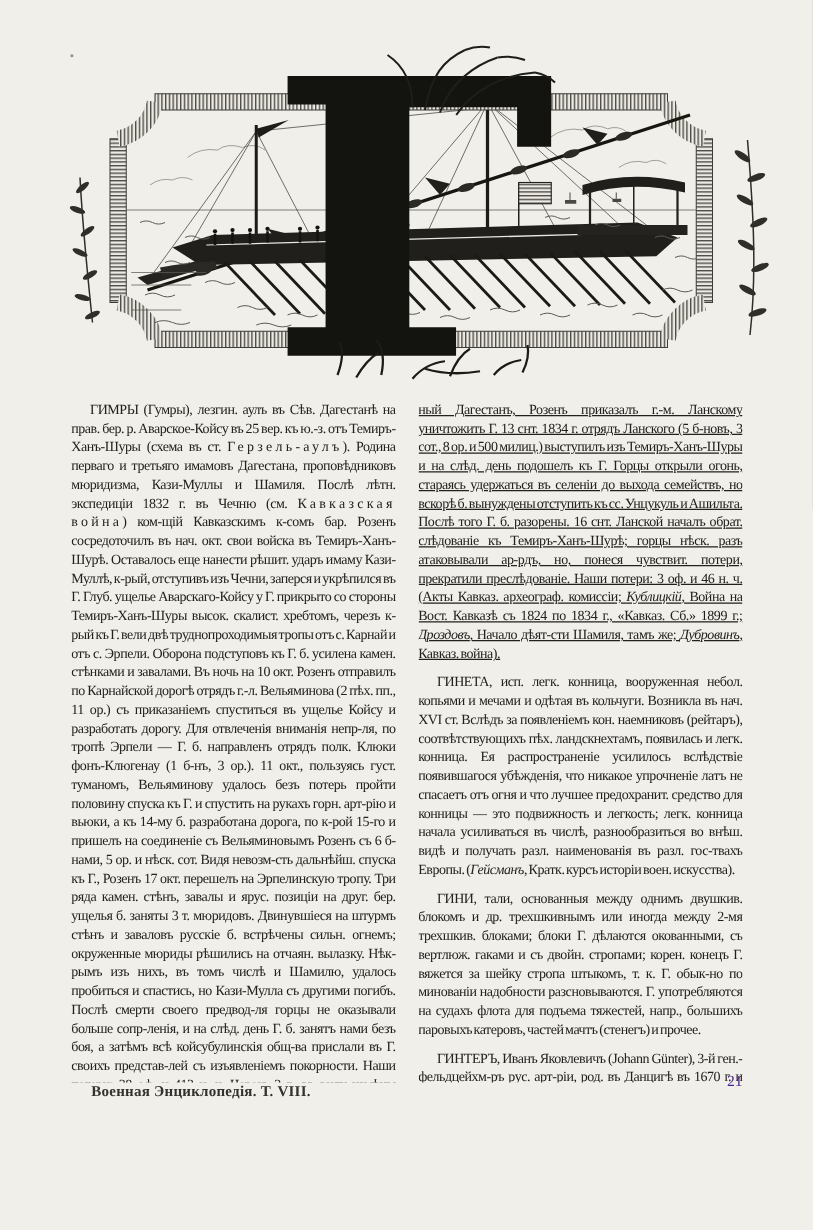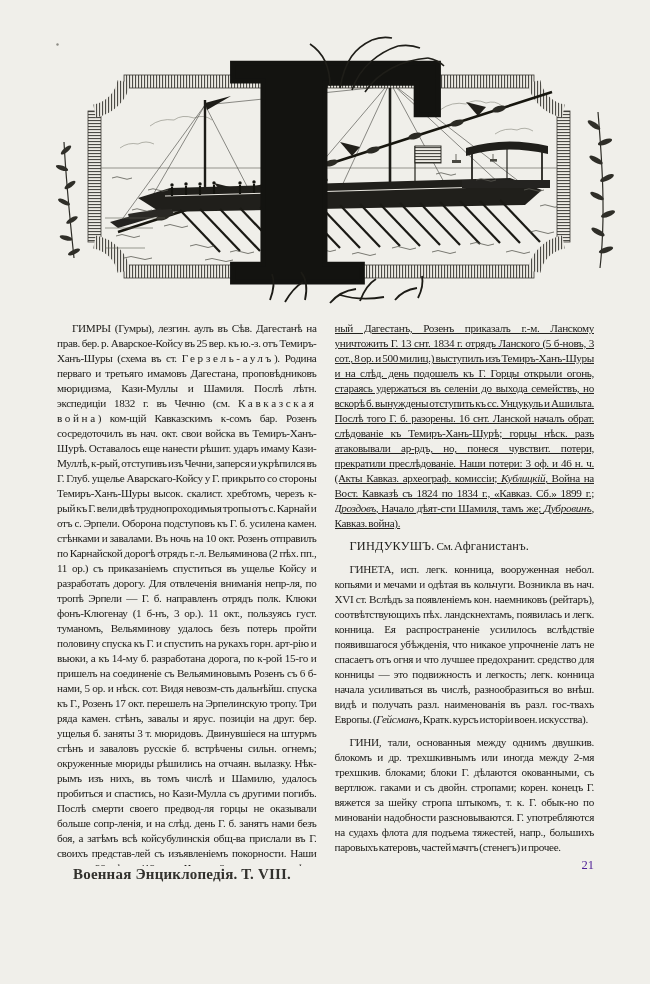--- a/index.html
+++ b/index.html
@@ -20,21 +20,21 @@
     letter-spacing:-0.35px;word-spacing:-1.2px;
   }
   .para{margin:0;text-indent:15px;}
   .para.noind{text-indent:0;text-decoration:underline;}
   .para.gap{margin-top:8px;}
   .r-b{font-weight:normal;}
   .r-i{font-style:italic;}
   .r-sp{letter-spacing:2.6px;margin-top:32px;}
   .head .r-b{font-size:12.3px;letter-spacing:0.2px;}
   .footer-vol{
-    position:absolute;left:73px;top:866px;font-size:15px;color:#33322e;
+    position:absolute;left:73px;top:866px;font-size:12px;color:#33322e;
     letter-spacing:0.2px;font-weight:bold;
   }
   .footer-num{
     position:absolute;right:56px;top:858px;font-size:12.5px;color:#4c1d95;
   }
 </style>
 </head>
 <body>
 
 <div class="page">
@@ -246,21 +246,20 @@
       </g>
     </svg>
   </div>
 
   <div class="columns">
     <div class="col">
         <p class="para"><span class="r-b">ГИМРЫ (Гумры), </span><span class="r-n">лезгин. аулъ въ Сѣв. Дагестанѣ на прав. бер. р. Аварское-Койсу въ 25 вер. къ ю.-з. отъ Темиръ-Ханъ-Шуры (схема въ ст. </span><span class="r-sp">Герзель-аулъ</span><span class="r-n">). Родина перваго и третьяго имамовъ Дагестана, проповѣдниковъ мюридизма, Кази-Муллы и Шамиля. Послѣ лѣтн. экспедиціи 1832 г. въ Чечню (см. </span><span class="r-sp">Кавказская война</span><span class="r-n">) ком-щій Кавказскимъ к-сомъ бар. Розенъ сосредоточилъ въ нач. окт. свои войска въ Темиръ-Ханъ-Шурѣ. Оставалось еще нанести рѣшит. ударъ имаму Кази-Муллѣ, к-рый, отступивъ изъ Чечни, заперся и укрѣпился въ Г. Глуб. ущелье Аварскаго-Койсу у Г. прикрыто со стороны Темиръ-Ханъ-Шуры высок. скалист. хребтомъ, черезъ к-рый къ Г. вели двѣ труднопроходимыя тропы отъ с. Карнай и отъ с. Эрпели. Оборона подступовъ къ Г. б. усилена камен. стѣнками и завалами. Въ ночь на 10 окт. Розенъ отправилъ по Карнайской дорогѣ отрядъ г.-л. Вельяминова (2 пѣх. пп., 11 ор.) съ приказаніемъ спуститься въ ущелье Койсу и разработать дорогу. Для отвлеченія вниманія непр-ля, по тропѣ Эрпели — Г. б. направленъ отрядъ полк. Клюки фонъ-Клюгенау (1 б-нъ, 3 ор.). 11 окт., пользуясь густ. туманомъ, Вельяминову удалось безъ потерь пройти половину спуска къ Г. и спустить на рукахъ горн. арт-рію и вьюки, а къ 14-му б. разработана дорога, по к-рой 15-го и пришелъ на соединеніе съ Вельяминовымъ Розенъ съ 6 б-нами, 5 ор. и нѣск. сот. Видя невозм-сть дальнѣйш. спуска къ Г., Розенъ 17 окт. перешелъ на Эрпелинскую тропу. Три ряда камен. стѣнъ, завалы и ярус. позиціи на друг. бер. ущелья б. заняты 3 т. мюридовъ. Двинувшіеся на штурмъ стѣнъ и заваловъ русскіе б. встрѣчены сильн. огнемъ; окруженные мюриды рѣшились на отчаян. вылазку. Нѣк-рымъ изъ нихъ, въ томъ числѣ и Шамилю, удалось пробиться и спастись, но Кази-Мулла съ другими погибъ. Послѣ смерти своего предвод-ля горцы не оказывали больше сопр-ленія, и на слѣд. день Г. б. занятъ нами безъ боя, а затѣмъ всѣ койсубулинскія общ-ва прислали въ Г. своихъ представ-лей съ изъявленіемъ покорности. Наши потери: 38 оф. и 413 н. ч. Черезъ 2 г., въ виду измѣны населенія Г. и съ цѣлью предупредить возстаніе и обезпечить возм-сть дальнѣйш. движенія въ Нагор-</span></p>
       </div>
     <div class="col">
         <p class="para noind"><span class="r-n">ный Дагестанъ, Розенъ приказалъ г.-м. Ланскому уничтожить Г. 13 снт. 1834 г. отрядъ Ланского (5 б-новъ, 3 сот., 8 ор. и 500 милиц.) выступилъ изъ Темиръ-Ханъ-Шуры и на слѣд. день подошелъ къ Г. Горцы открыли огонь, стараясь удержаться въ селеніи до выхода семействъ, но вскорѣ б. вынуждены отступить къ сс. Унцукуль и Ашильта. Послѣ того Г. б. разорены. 16 снт. Ланской началъ обрат. слѣдованіе къ Темиръ-Ханъ-Шурѣ; горцы нѣск. разъ атаковывали ар-рдъ, но, понеся чувствит. потери, прекратили преслѣдованіе. Наши потери: 3 оф. и 46 н. ч. (Акты Кавказ. археограф. комиссіи; </span><span class="r-i">Кублицкій</span><span class="r-n">, Война на Вост. Кавказѣ съ 1824 по 1834 г., «Кавказ. Сб.» 1899 г.; </span><span class="r-i">Дроздовъ</span><span class="r-n">, Начало дѣят-сти Шамиля, тамъ же; </span><span class="r-i">Дубровинъ</span><span class="r-n">, Кавказ. война).</span></p>
-        <p class="para gap head"><span class="r-b">ГИНДУКУШЪ. </span><span class="r-n">См. </span><span class="r-b">Афганистанъ.</span></p>
         <p class="para gap"><span class="r-b">ГИНЕТА, </span><span class="r-n">исп. легк. конница, вооруженная небол. копьями и мечами и одѣтая въ кольчуги. Возникла въ нач. XVI ст. Вслѣдъ за появленіемъ кон. наемниковъ (рейтаръ), соотвѣтствующихъ пѣх. ландскнехтамъ, появилась и легк. конница. Ея распространеніе усилилось вслѣдствіе появившагося убѣжденія, что никакое упрочненіе латъ не спасаетъ отъ огня и что лучшее предохранит. средство для конницы — это подвижность и легкость; легк. конница начала усиливаться въ числѣ, разнообразиться во внѣш. видѣ и получать разл. наименованія въ разл. гос-твахъ Европы. (</span><span class="r-i">Гейсманъ</span><span class="r-n">, Кратк. курсъ исторіи воен. искусства).</span></p>
         <p class="para gap"><span class="r-b">ГИНИ, </span><span class="r-n">тали, основанныя между однимъ двушкив. блокомъ и др. трехшкивнымъ или иногда между 2-мя трехшкив. блоками; блоки Г. дѣлаются окованными, съ вертлюж. гаками и съ двойн. стропами; корен. конецъ Г. вяжется за шейку стропа штыкомъ, т. к. Г. обык-но по минованіи надобности разсновываются. Г. употребляются на судахъ флота для подъема тяжестей, напр., большихъ паровыхъ катеровъ, частей мачтъ (стенегъ) и прочее.</span></p>
         <p class="para gap"><span class="r-b">ГИНТЕРЪ, Иванъ Яковлевичъ (Johann Günter), </span><span class="r-n">3-й ген.-фельдцейхм-ръ рус. арт-ріи, род. въ Данцигѣ въ 1670 г. и здѣсь началъ</span></p>
       </div>
   </div>
 
   <div class="footer-vol">Военная Энциклопедія. Т. VIII.</div>
   <div class="footer-num">21</div>
 
 </div>

